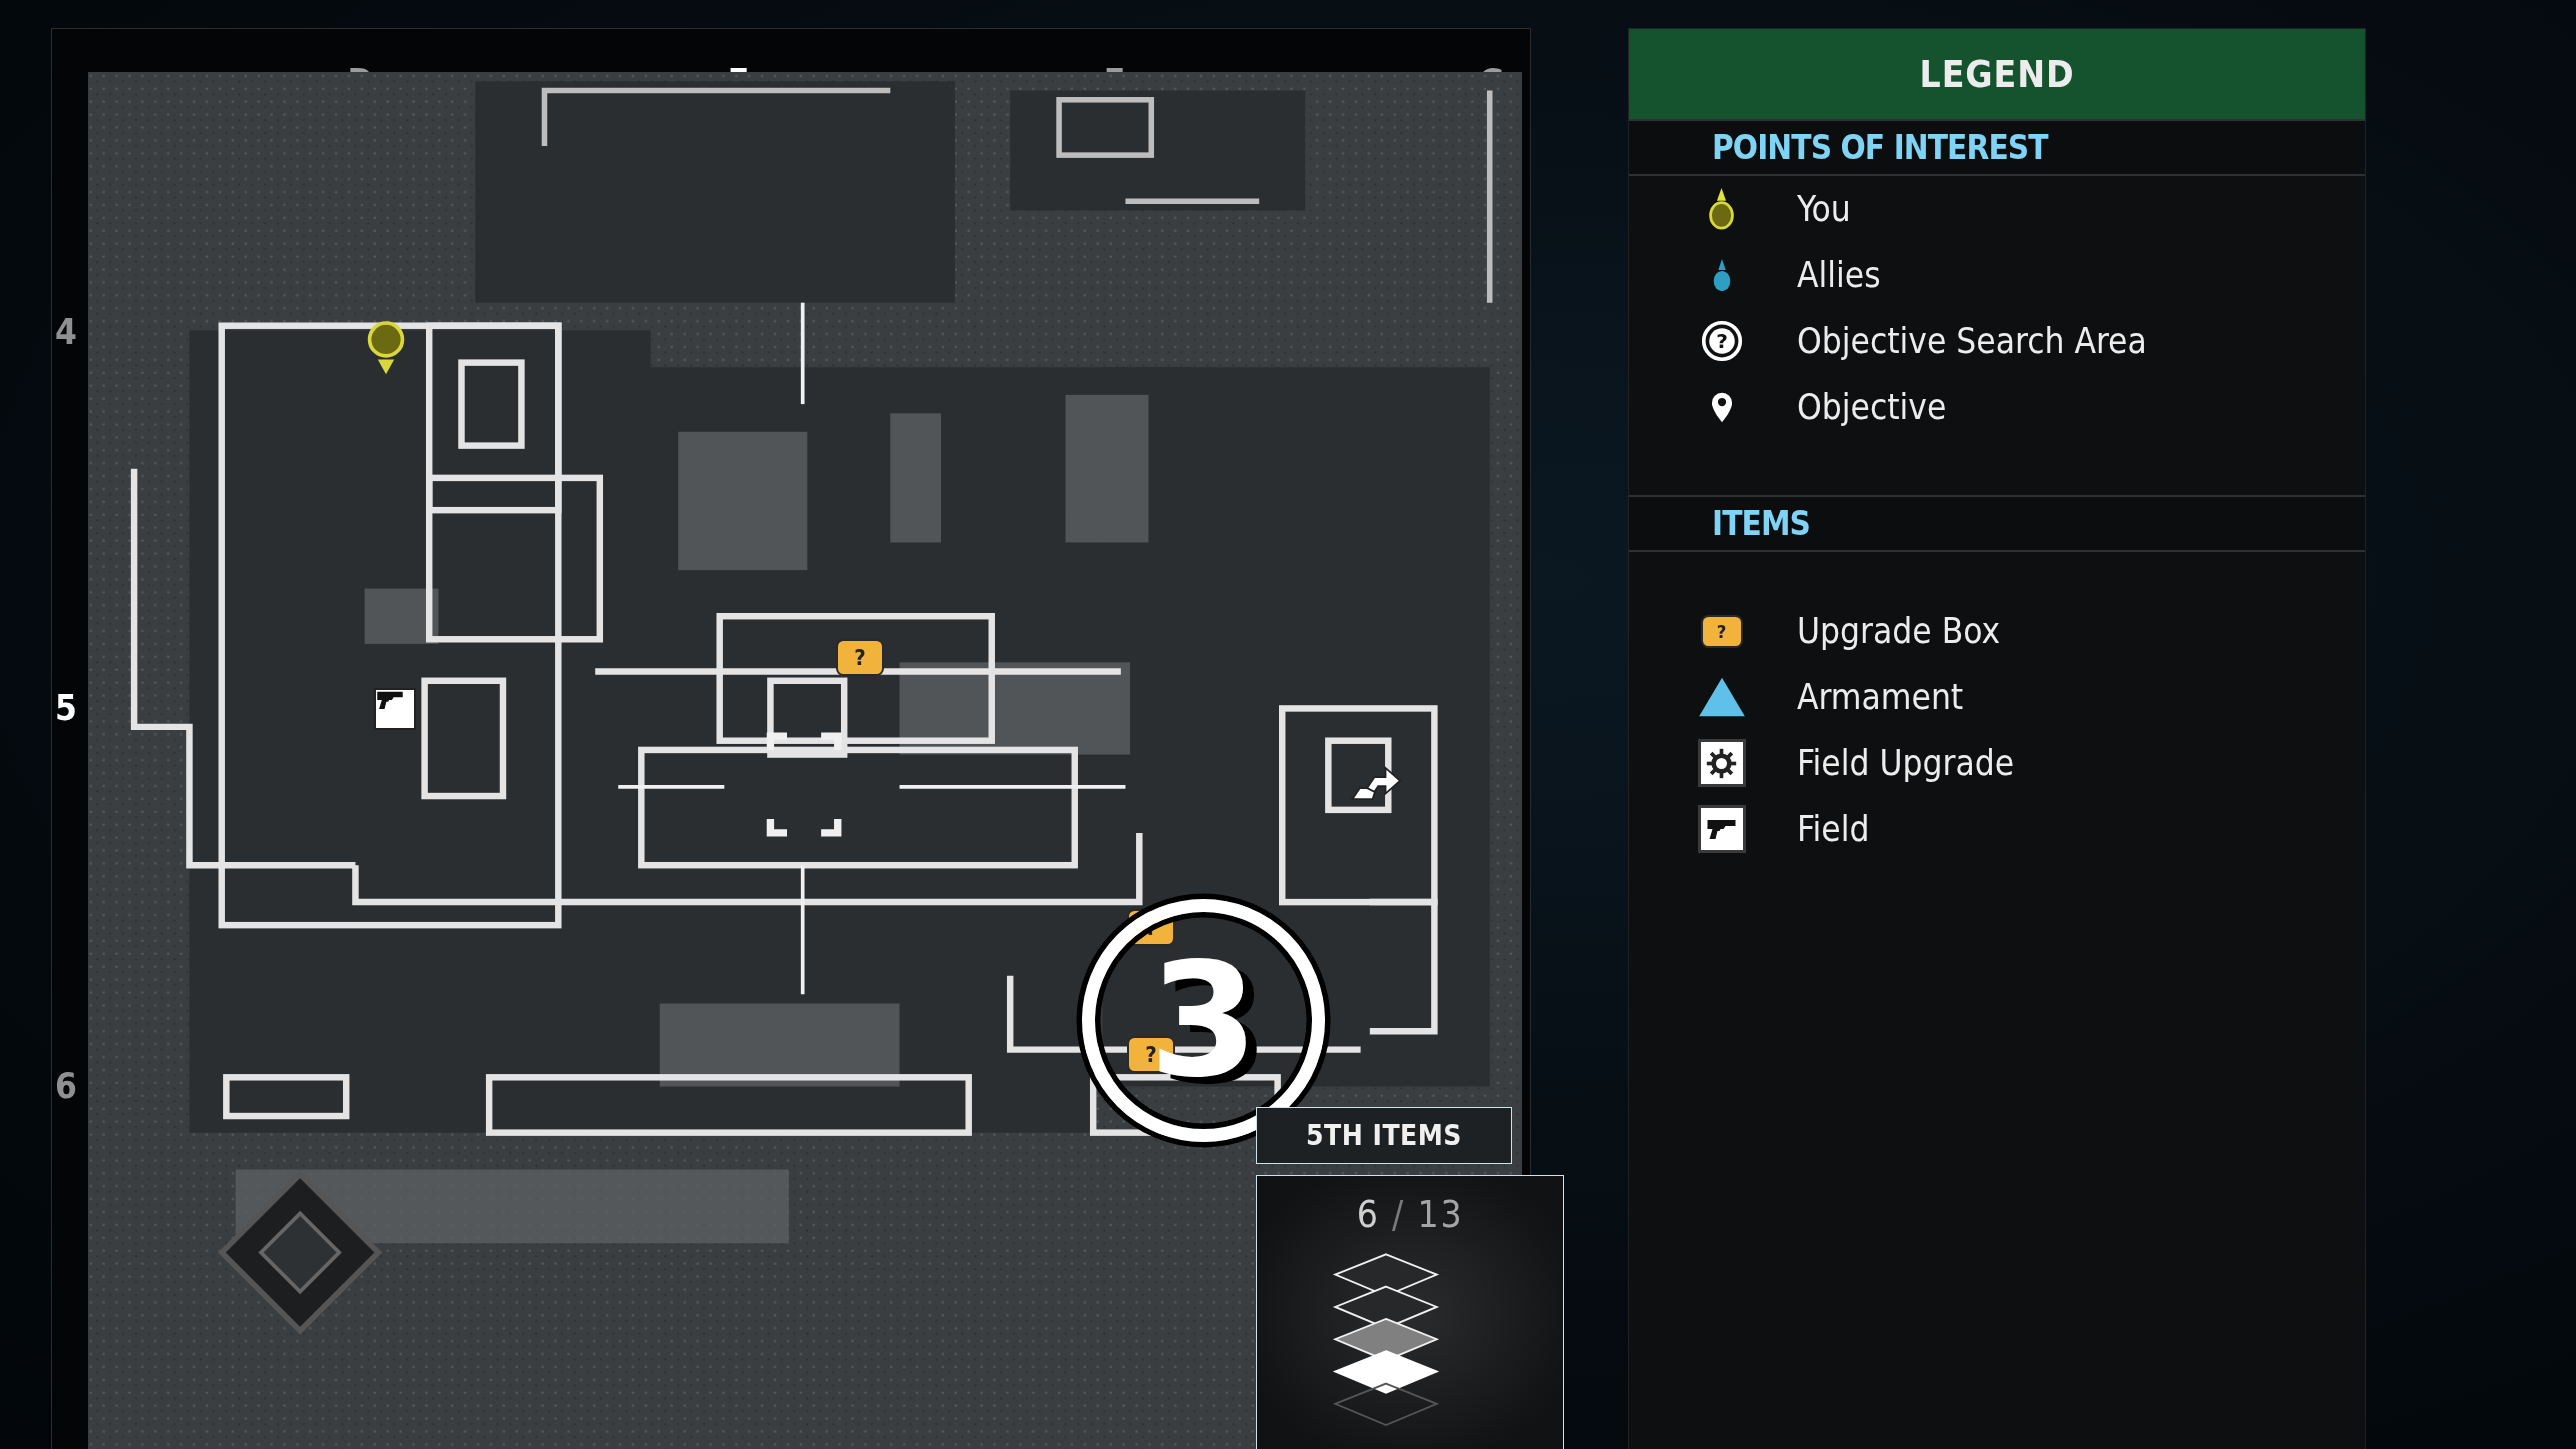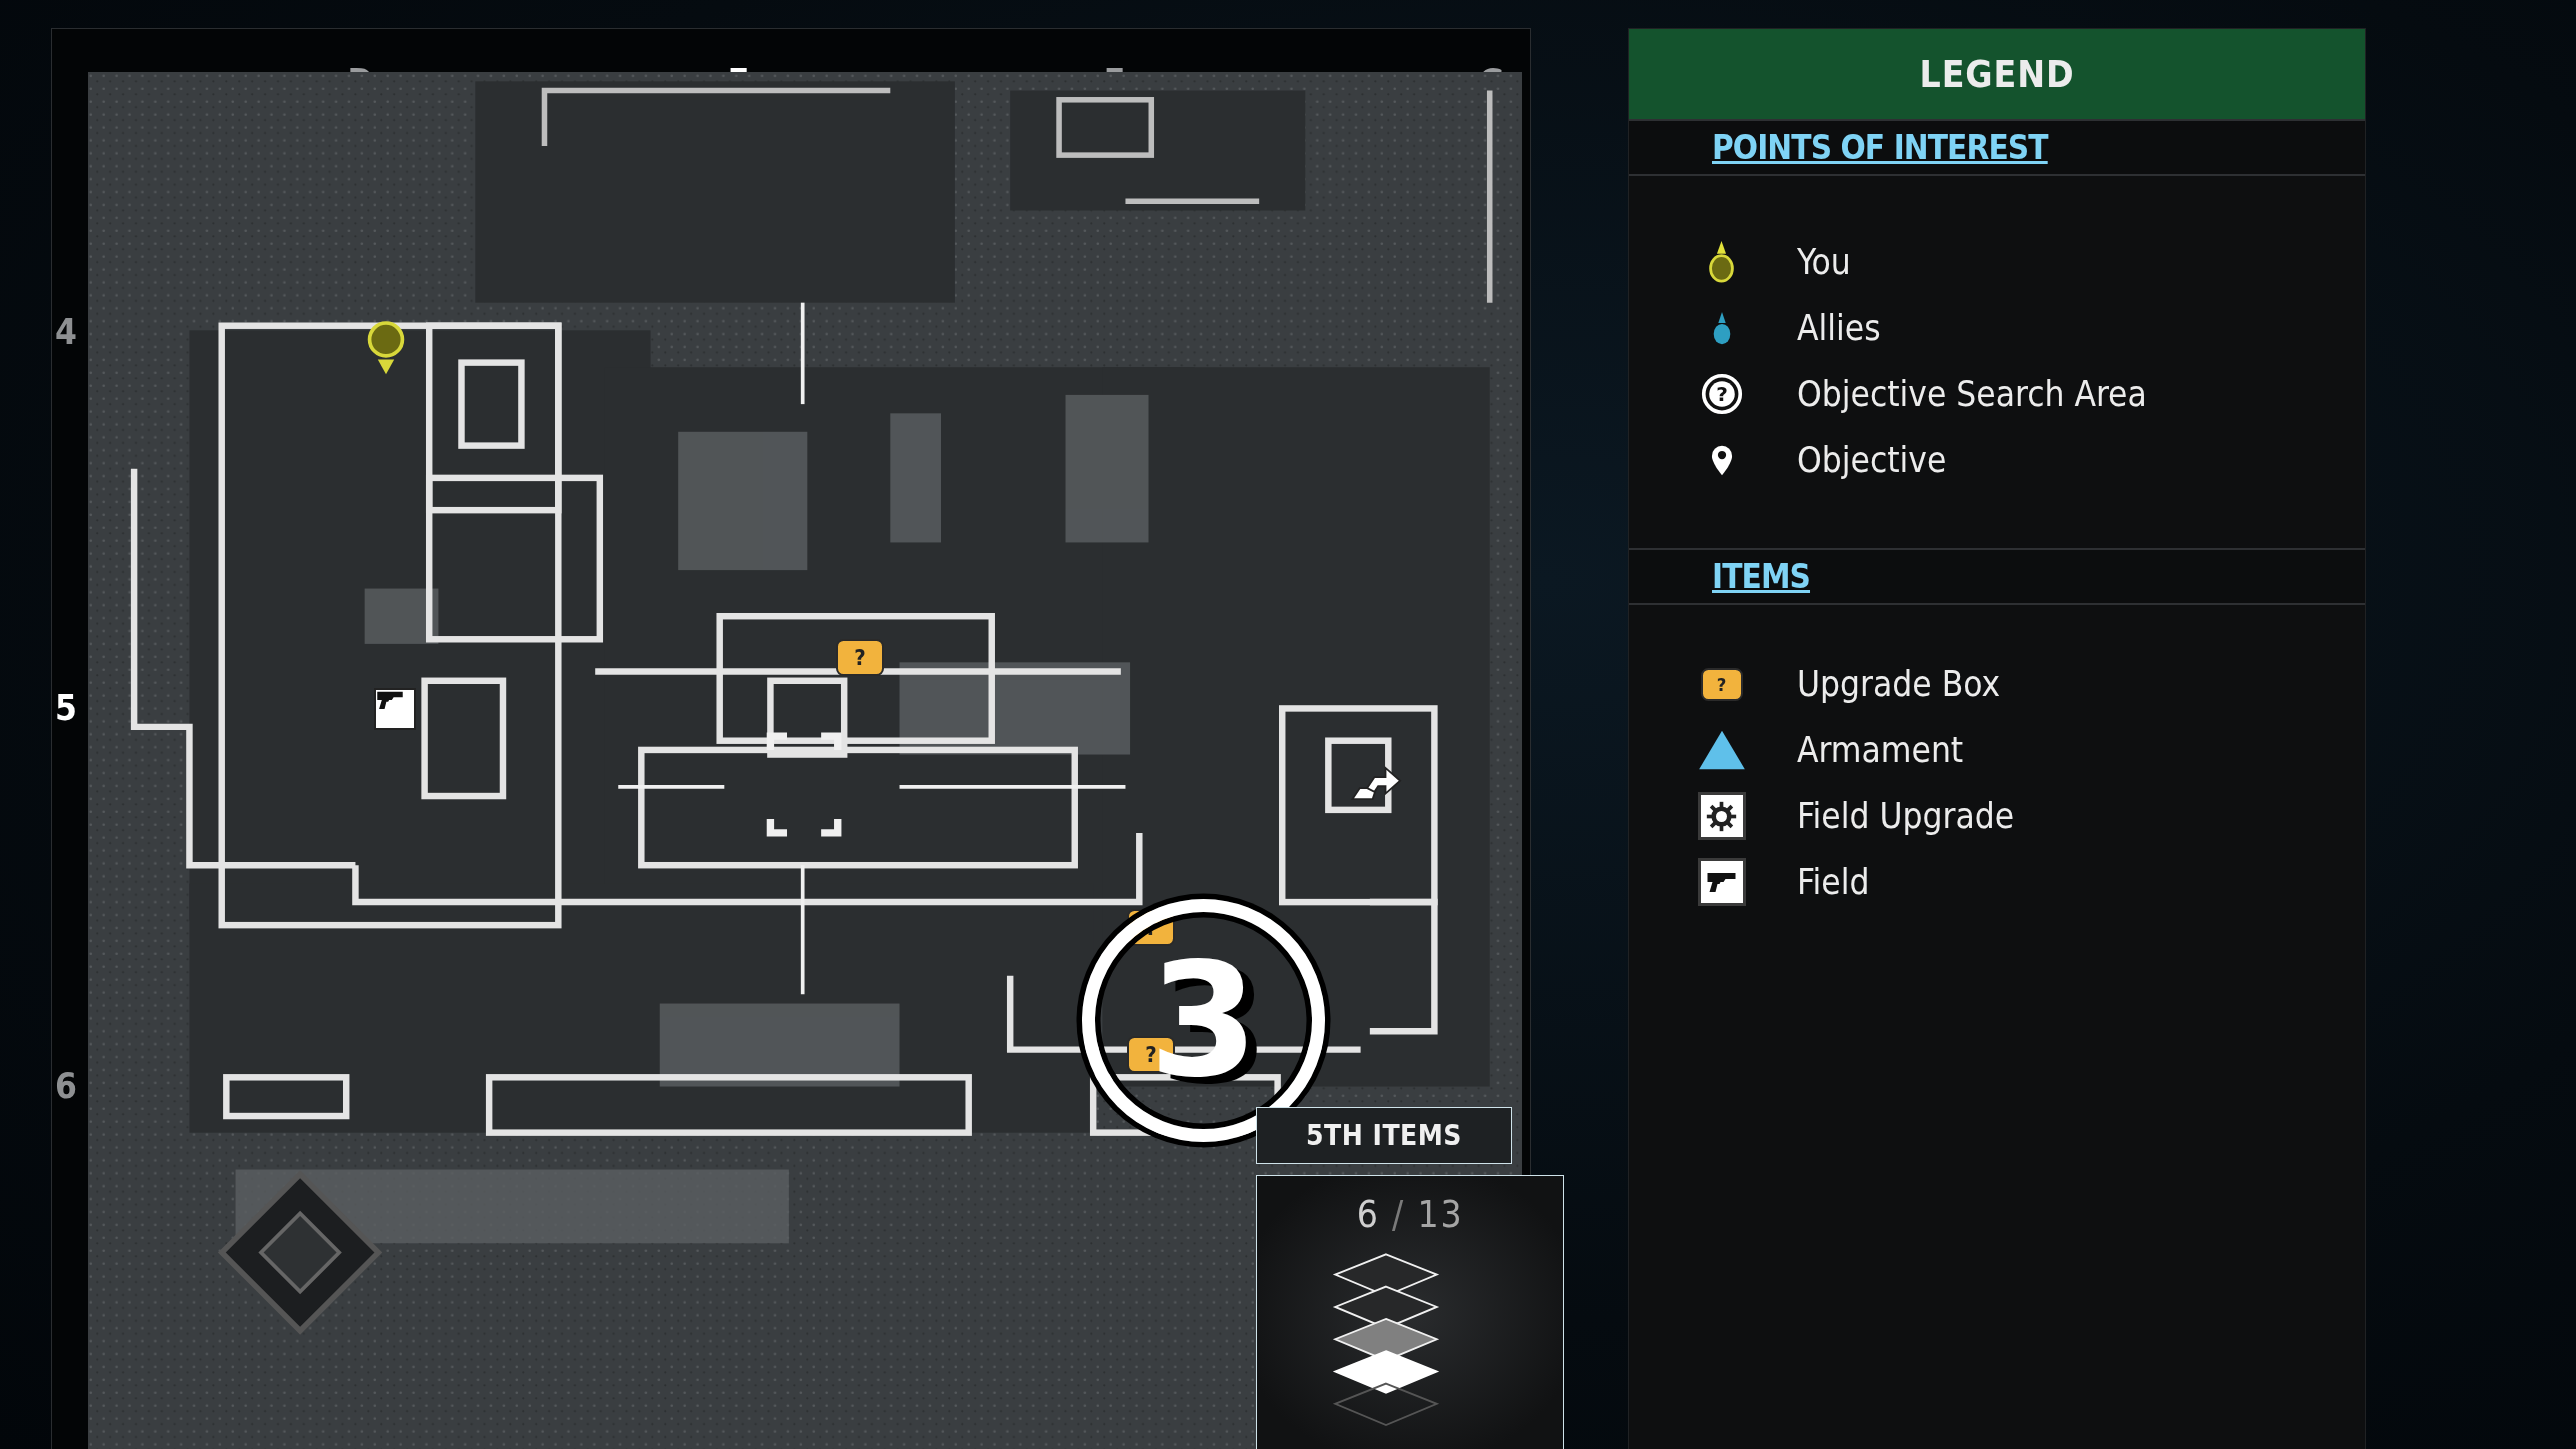--- a/index.html
+++ b/index.html
@@ -27,23 +27,23 @@
   .floor-label{position:absolute;left:1256px;top:1107px;width:256px;height:57px;border:1.8px solid #cfe3ea;box-sizing:border-box;background:#1e2123;
     display:flex;align-items:center;justify-content:center;font-size:28px;font-weight:bold;color:#f0f0f0;letter-spacing:0.5px;}
   .floor-widget{position:absolute;left:1256px;top:1175px;width:308px;height:275px;border:1.8px solid #cfe3ea;box-sizing:border-box;
     background:radial-gradient(ellipse at center,#2a2c2e 0%,#111213 80%);}
   .floor-count{position:absolute;top:16.6px;width:100%;text-align:center;font-size:37px;color:#cfcfcf;letter-spacing:1.8px;}
   .floor-count .sep{color:#7a7a7a;}
   .floor-count .tot{color:#a5a5a5;}
   
   .legend{position:absolute;left:1628px;top:28px;width:738px;height:1439px;background:#0e0f10;border:1.8px solid #202224;box-sizing:border-box;}
   .legend-title{height:90px;display:flex;align-items:center;justify-content:center;font-size:37px;font-weight:bold;color:#ececec;background:#14532d;border-bottom:2.8px solid #2e3033;letter-spacing:0.9px;}
-  .section-head{height:53px;display:flex;align-items:center;padding-left:83px;font-size:33px;font-weight:bold;color:#7fd3f5;background:#0c0d0e;border-bottom:2.8px solid #2e3033;letter-spacing:-0.9px;text-decoration:underline;}
+  .section-head{height:53px;display:flex;align-items:center;padding-left:83px;font-size:33px;font-weight:bold;color:#7fd3f5;background:#0c0d0e;border-bottom:2.8px solid #2e3033;letter-spacing:-0.9px;}
   .section-head.items{border-top:2.8px solid #2e3033;}
-  .legend-list{padding-top:53px;padding-bottom:55px;}
+  .legend-list{padding-bottom:55px;}
   .legend-list.items{padding-top:46px;}
   .legend-item{height:66px;display:flex;align-items:center;}
   .legend-icon{width:55px;margin-left:65px;display:flex;justify-content:center;align-items:center;}
   .legend-label{margin-left:48px;font-size:35px;color:#ececec;}
   .gear-box,.gun-box{width:48px;height:48px;background:#fff;border:3.7px solid #3a3a3a;box-sizing:border-box;display:flex;align-items:center;justify-content:center;}
 </style>
 </head>
 <body>
 
 <div class="map-frame">

